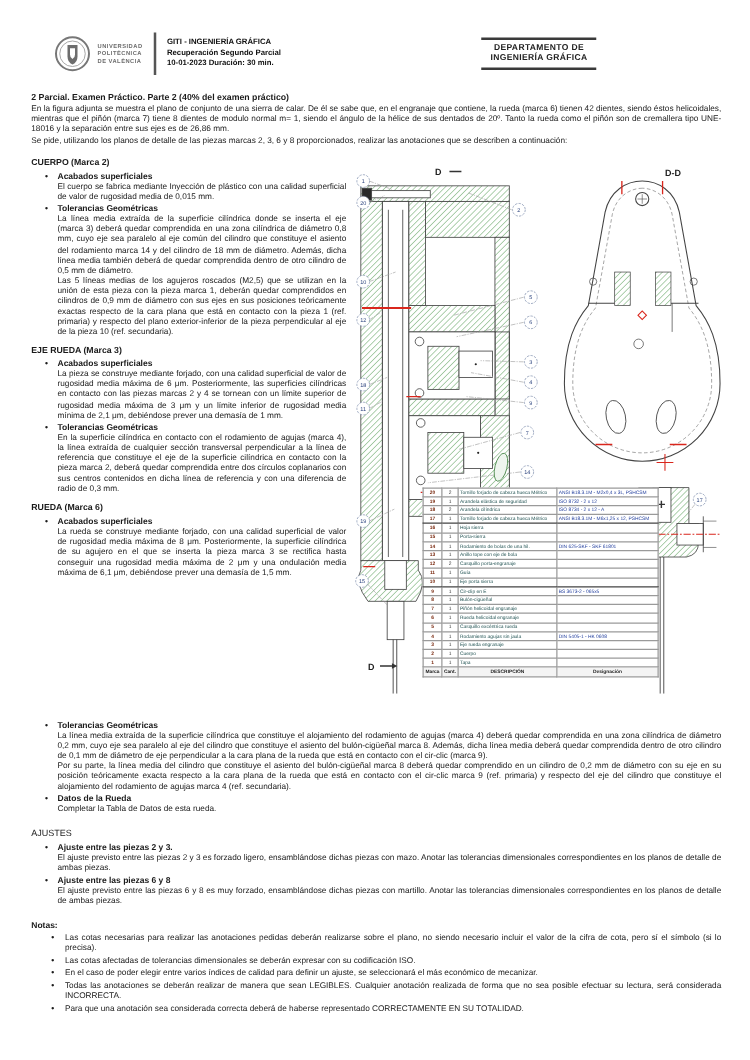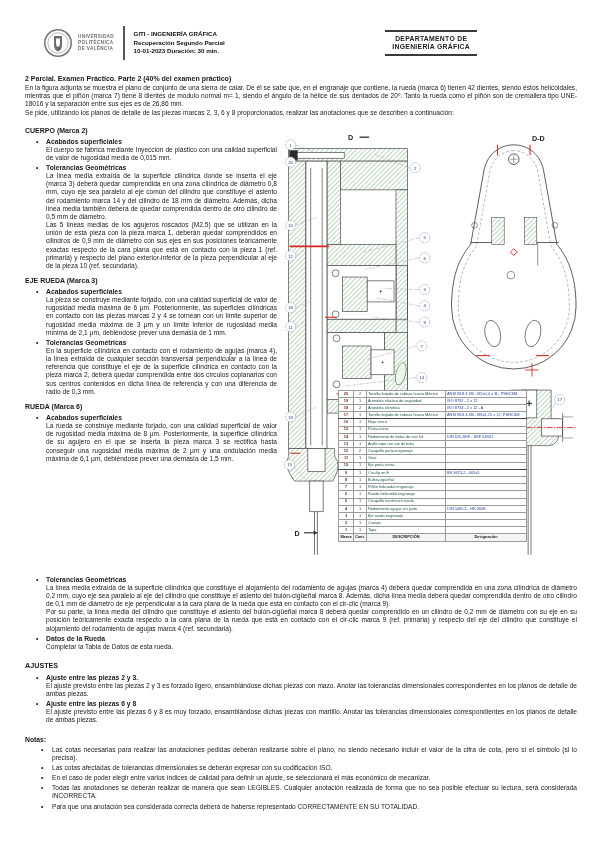--- a/index.html
+++ b/index.html
@@ -26,21 +26,21 @@
   .fig{position:relative;width:296px;flex:0 0 296px;margin-left:4px;}
   .sec-h{font-size:7px;font-weight:700;margin:7px 0 4px;}
   .bi{display:flex;margin:0 0 2px 11px;}
   .dot{width:10px;font-size:6.8px;font-weight:700;}
   .bc{flex:1;}
   .bt{font-size:6.8px;font-weight:700;margin-bottom:1px;}
   .bb{font-size:6.6px;line-height:1.24;text-align:justify;}
   .bb + .bb{margin-top:0;}
   
   .fw .bb{text-align:justify;}
-  .ajustes-h{font-size:7.2px;font-weight:700;margin:10px 0 4px;}
+  .ajustes-h{font-size:7.2px;font-weight:400;margin:10px 0 4px;}
   .notas-h{font-size:6.8px;font-weight:700;margin:11px 0 3px;}
   .nota{display:flex;margin:0 0 2px 16px;}
   .nota .dot{width:11px;}
   .nota .nb{flex:1;font-size:6.6px;line-height:1.24;text-align:justify;}
   
   .parts{position:absolute;left:57px;top:270px;width:180px;border-collapse:collapse;
          background:#fff;font-size:3.9px;line-height:1.15;table-layout:fixed;}
   .parts td{border:0.5px solid #9a9a9a;padding:0.5px 1px;height:5.2px;overflow:hidden;white-space:nowrap;}
   .pt-marca{width:12px;text-align:center;color:#7a2a10;font-weight:700;}
   .pt-cant{width:10px;text-align:center;color:#333;}

